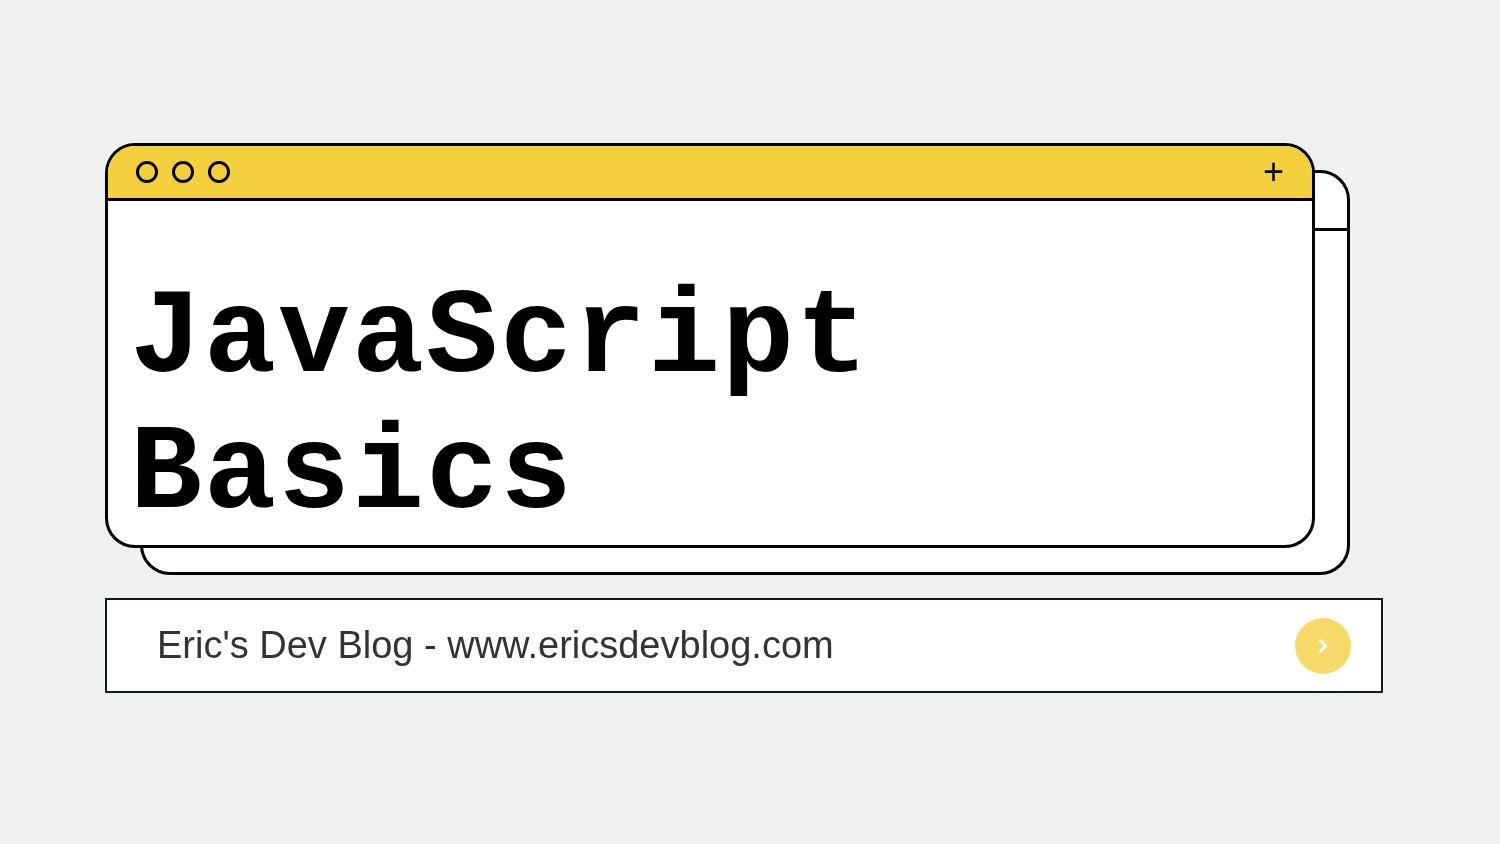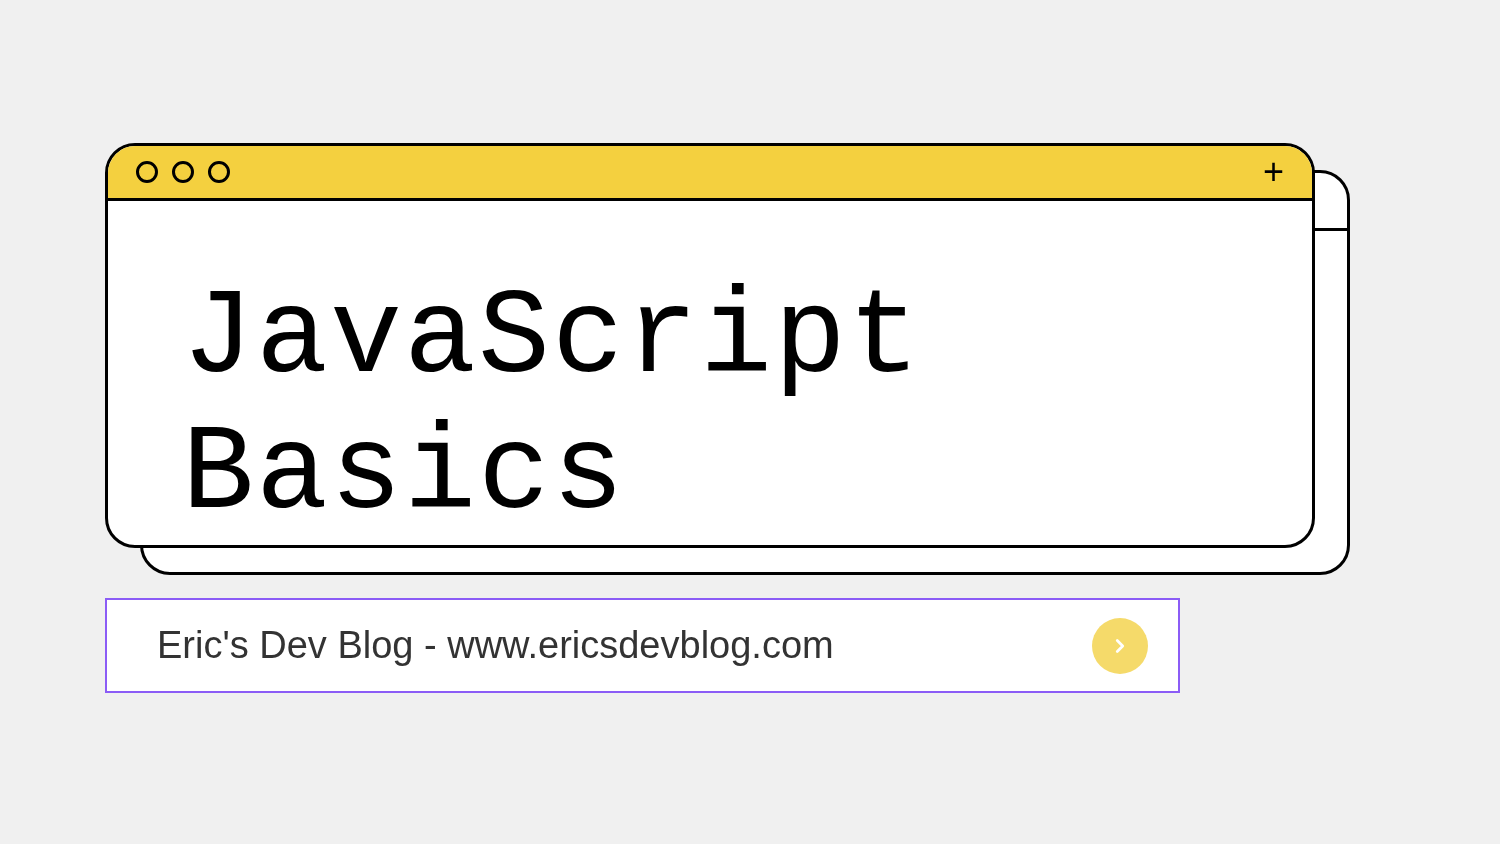--- a/index.html
+++ b/index.html
@@ -64,33 +64,33 @@
     }
     .plus-icon {
       font-size: 36px;
       font-weight: 300;
       color: #000000;
       line-height: 1;
     }
     .heading {
       font-family: "Courier New", Courier, monospace;
       font-size: 120px;
-      font-weight: normal;
+      font-weight: bold;
       color: #000000;
-      padding: 70px 74px;
+      padding: 70px 22px;
       letter-spacing: 2px;
     }
     .address-bar {
       position: absolute;
       left: 105px;
       top: 598px;
-      width: 1075px;
+      width: 1278px;
       height: 95px;
       background: #ffffff;
-      border: 2px solid #8b5cf6;
+      border: 2px solid #0f172a;
       display: flex;
       align-items: center;
       justify-content: space-between;
       padding: 0 30px 0 50px;
     }
     .address-text {
       font-size: 38px;
       color: #333333;
       font-family: Arial, Helvetica, sans-serif;
     }

